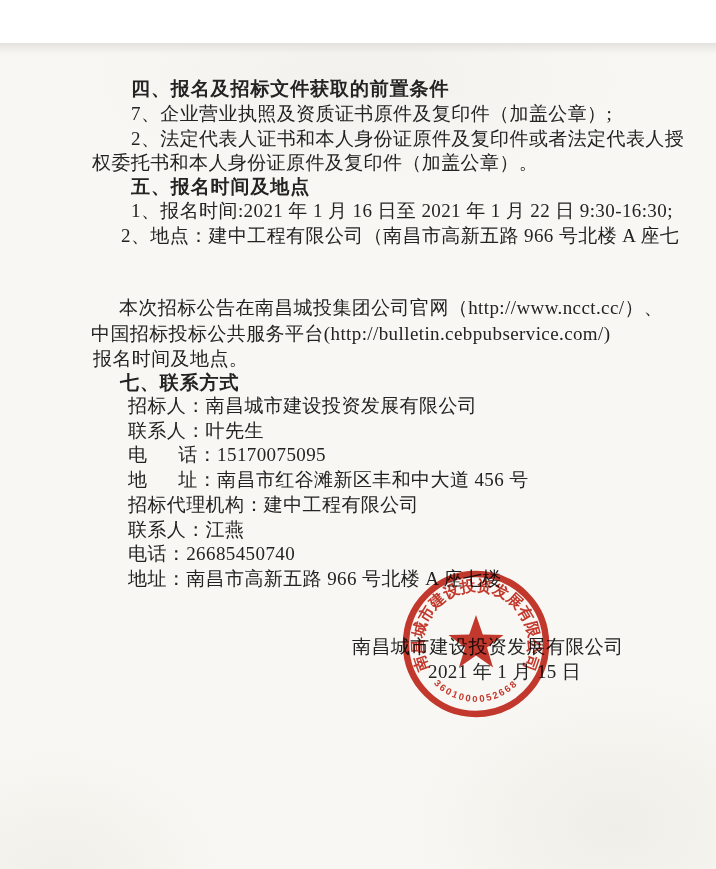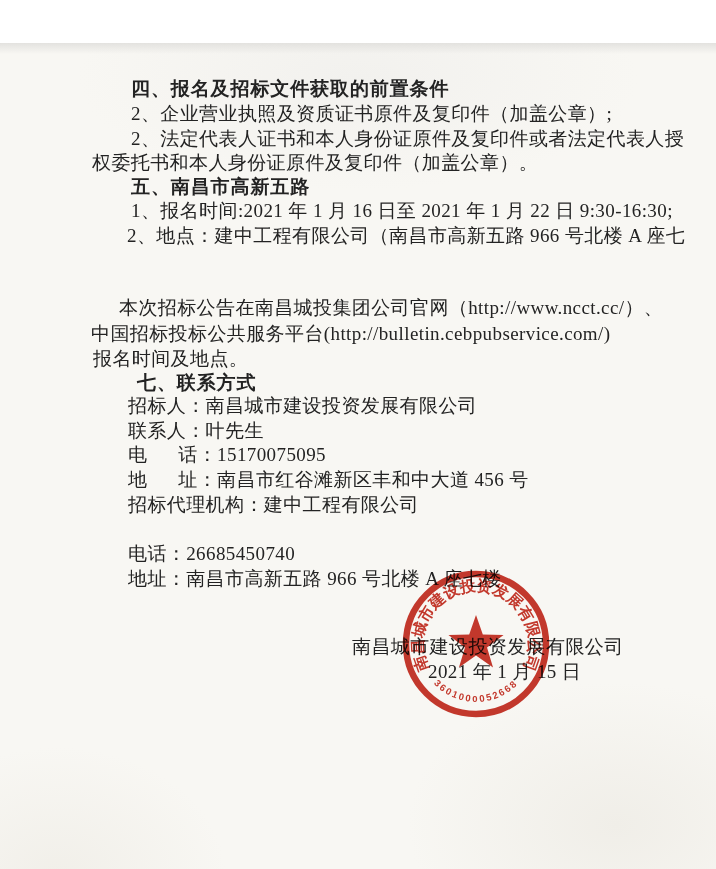--- a/index.html
+++ b/index.html
@@ -36,38 +36,39 @@
     font-size:9.5px; font-weight:bold; letter-spacing:2px; fill:#c4291c;
   }
 </style>
 </head>
 <body>
 
 <div class="page">
   <div class="top-edge"></div>
 
   <div class="line bold" style="left:131px; top:34px">四、报名及招标文件获取的前置条件</div>
-  <div class="line" style="left:131px; top:59px">2、企业营业执照及资质证书原件及复印件（加盖公章）;</div>
+  <div class="line" style="left:131px; top:59px">7、企业营业执照及资质证书原件及复印件（加盖公章）;</div>
   <div class="line" style="left:131px; top:84px">2、法定代表人证书和本人身份证原件及复印件或者法定代表人授</div>
   <div class="line" style="left:92px;  top:108px">权委托书和本人身份证原件及复印件（加盖公章）。</div>
 
-  <div class="line bold" style="left:131px; top:132px">五、南昌市高新五路</div>
+  <div class="line bold" style="left:131px; top:132px">五、报名时间及地点</div>
   <div class="line" style="left:131px; top:156px">1、报名时间:2021 年 1 月 16 日至 2021 年 1 月 22 日 9:30-16:30;</div>
-  <div class="line" style="left:127px; top:181px">2、地点：建中工程有限公司（南昌市高新五路 966 号北楼 A 座七</div>
+  <div class="line" style="left:121px; top:181px">2、地点：建中工程有限公司（南昌市高新五路 966 号北楼 A 座七</div>
 
   <div class="line" style="left:91px;  top:279px">中国招标投标公共服务平台(http://bulletin.cebpubservice.com/)</div>
   <div class="line" style="left:119px; top:253px">本次招标公告在南昌城投集团公司官网（http://www.ncct.cc/）、</div>
   <div class="line" style="left:93px;  top:304px">报名时间及地点。</div>
 
-  <div class="line bold" style="left:137px; top:328px">七、联系方式</div>
+  <div class="line bold" style="left:120px; top:328px">七、联系方式</div>
   <div class="line" style="left:128px; top:351px">招标人：南昌城市建设投资发展有限公司</div>
   <div class="line" style="left:128px; top:376px">联系人：叶先生</div>
   <div class="line" style="left:128px; top:400px">电      话：15170075095</div>
   <div class="line" style="left:128px; top:425px">地      址：南昌市红谷滩新区丰和中大道 456 号</div>
   <div class="line" style="left:128px; top:450px">招标代理机构：建中工程有限公司</div>
+  <div class="line" style="left:128px; top:475px">联系人：江燕</div>
   <div class="line" style="left:128px; top:499px">电话：26685450740</div>
   <div class="line" style="left:128px; top:524px">地址：南昌市高新五路 966 号北楼 A 座七楼</div>
 
   <div class="line" style="left:352px; top:592px">南昌城市建设投资发展有限公司</div>
   <div class="line" style="left:428px; top:617px">2021 年 1 月 15 日</div>
 
   <svg class="seal" viewBox="-87 -87 174 174">
     <circle r="70" fill="none" stroke="#c4291c" stroke-width="6.5"></circle>
     <defs>
       <path id="arcCompany" d="M -46.8 24.9 A 53 53 0 1 1 46.8 24.9" fill="none"></path>

